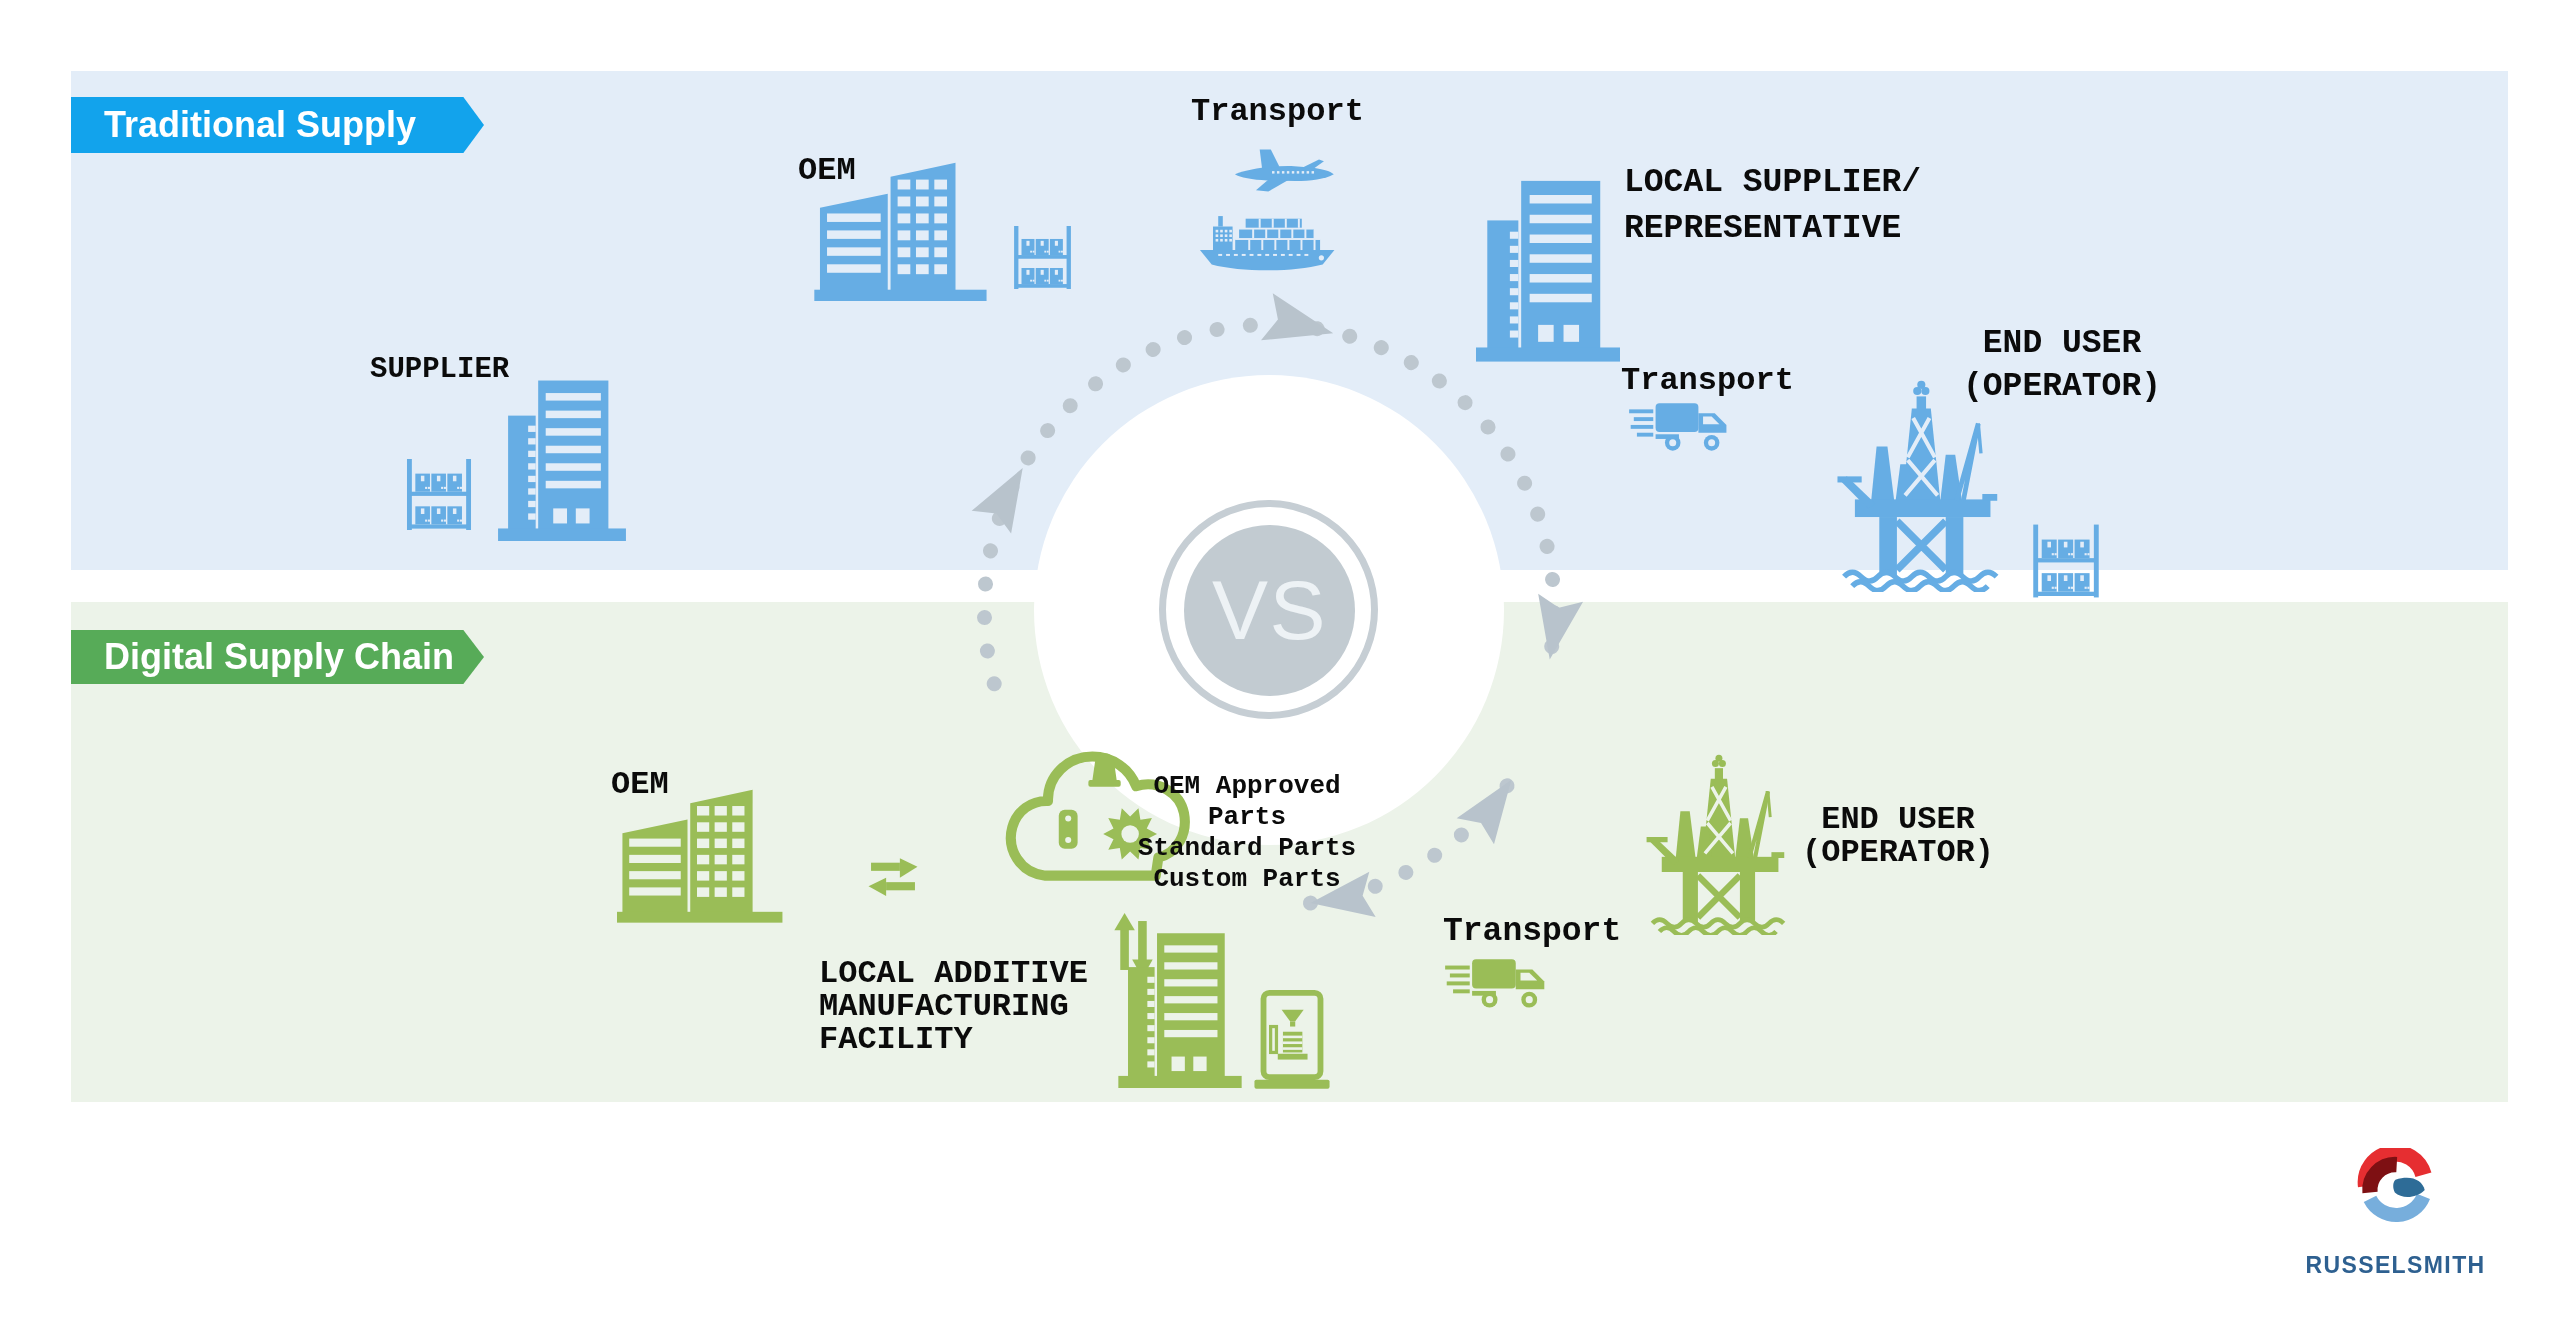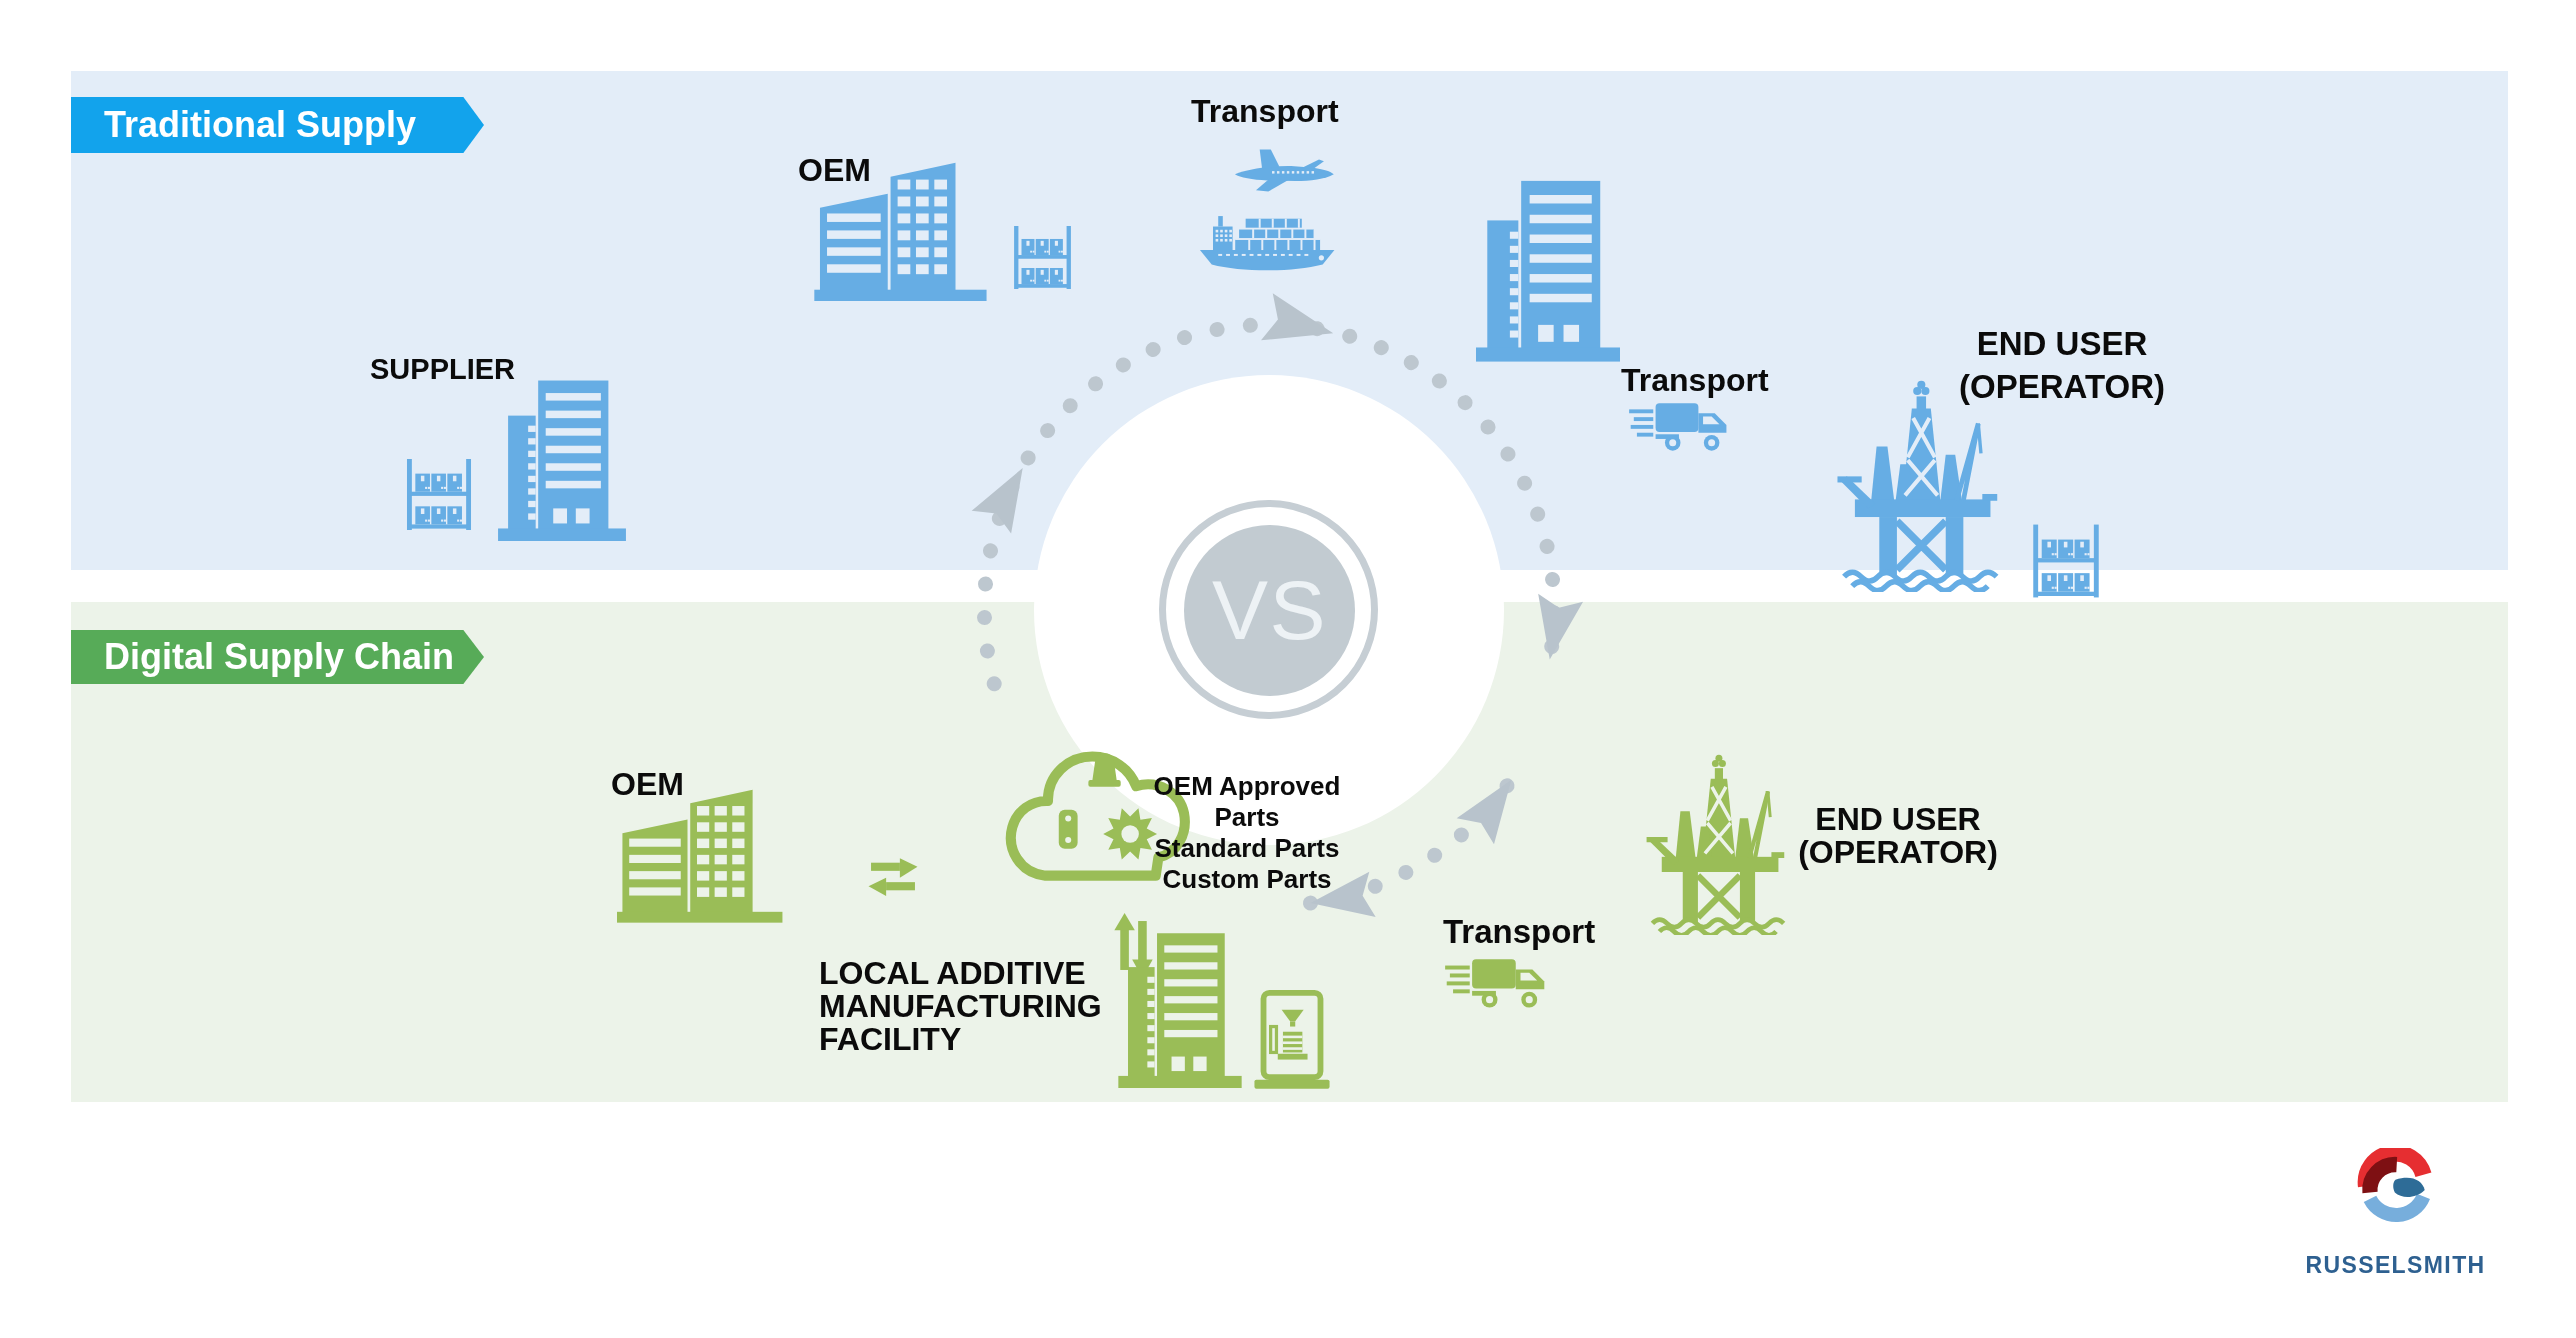--- a/index.html
+++ b/index.html
@@ -13,21 +13,21 @@
   .vs-ring{position:absolute;left:1159px;top:500px;width:205px;height:205px;border-radius:50%;
            border:7.8px solid #C6CED4;}
   .vs-circle{position:absolute;left:1184px;top:525px;width:171px;height:171px;border-radius:50%;
              background:var(--neutral-gray,#C2CBD1);display:flex;align-items:center;justify-content:center;}
   .vs-circle span{font-size:84px;font-weight:normal;color:#EDF2F5;letter-spacing:1.4px;}
   .badge{position:absolute;left:71px;height:56px;width:413px;color:#ffffff;font-weight:bold;
          font-size:36px;line-height:56px;padding-left:33px;box-sizing:border-box;
          clip-path:polygon(0 0,95% 0,100% 50%,95% 100%,0 100%);}
   .trad-badge{top:97px;background:var(--traditional-accent,#12A3EC);}
   .digi-badge{top:630px;height:54px;line-height:54px;background:var(--digital-accent,#57AB58);}
-  .lbl{position:absolute;font-weight:bold;color:#0b0b0b;white-space:pre;}
+  .lbl{position:absolute;font-weight:bold;color:#0b0b0b;white-space:pre;font-family:Liberation Mono, monospace;}
   .ctr{text-align:center;white-space:normal;}
   .icon{position:absolute;}
   .blue{color:var(--traditional-icon,#66ADE4);--cut:var(--traditional-bg,#E3EDF8);}
   .green{color:var(--digital-icon,#9ABD57);--cut:var(--digital-bg,#ECF3E9);}
   .cut{fill:var(--cut,#fff);}
   .cutStroke{stroke:var(--cut,#fff);stroke-width:6;fill:none;}
   .arcs{position:absolute;left:0;top:0;}
   .wordmark{position:absolute;left:2302px;top:1252px;width:187px;text-align:center;
             font-weight:bold;font-size:23px;letter-spacing:1.4px;color:var(--logo-wordmark,#2E6090);}
   .z1{z-index:1}.z2{z-index:2}.z3{z-index:3}.z4{z-index:4}
@@ -363,20 +363,21 @@
   <svg class="icon blue z4" style="left:1231px;top:142px;" width="108" height="57" viewBox="0 0 152 80">
       <use href="#sym-plane"></use>
     </svg>
   <svg class="icon blue z4" style="left:1193px;top:212px;" width="151" height="63" viewBox="0 0 212 88">
       <use href="#sym-ship"></use>
     </svg>
 
   <svg class="icon blue z4" style="left:1476px;top:170px;" width="144" height="194" viewBox="0 0 202 272">
       <use href="#sym-tower"></use>
     </svg>
+  <div class="lbl z4" style="left:1624px;top:160px;font-size:33px;line-height:46px;"><span>LOCAL SUPPLIER/</span><br><span>REPRESENTATIVE</span></div>
 
   <div class="lbl z4" style="left:1621px;top:362px;font-size:32px;">Transport</div>
   <svg class="icon blue z4" style="left:1624px;top:400px;" width="113" height="53" viewBox="0 0 158 74">
       <use href="#sym-truck"></use>
     </svg>
 
   <div class="lbl ctr z4" style="left:1923px;top:322px;width:278px;font-size:33px;line-height:43px;"><span>END USER</span><br><span>(OPERATOR)</span></div>
   <svg class="icon blue z4" style="left:1837px;top:377px;" width="170" height="215" viewBox="0 0 238 302">
       <use href="#sym-rig"></use>
     </svg>

